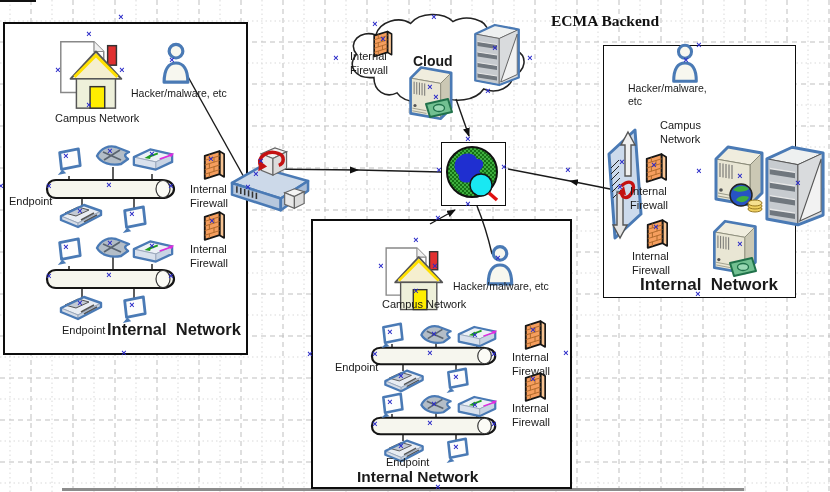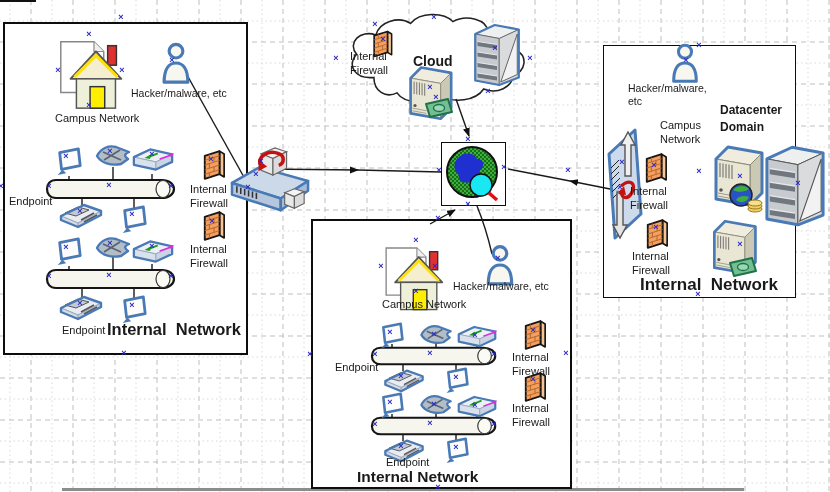--- a/index.html
+++ b/index.html
@@ -335,26 +335,26 @@
       <use href="#sym-tower"></use>
     </svg>
 <svg class="ic" style="left:424px;top:97px;width:30px;height:22px;">
       <use href="#sym-money"></use>
     </svg>
 
 <svg class="ic" style="left:445px;top:145px;width:56px;height:58px;">
       <use href="#sym-inetglobe"></use>
     </svg>
 
+<div id="title" style="left:551px;top:12px;">ECMA Backend</div>
 
 <svg class="ic" style="left:667px;top:43px;width:36px;height:40px;">
       <use href="#sym-person"></use>
     </svg>
 <div class="lb lbc" style="left:628px;top:82px;width:84px;font-size:10.5px;">Hacker/malware, etc</div>
-<div class="lb lbc b" style="left:720px;top:102px;width:78px;font-size:12px;line-height:1.45;">Datacenter Domain</div>
 <div class="lb lbc" style="left:660px;top:119px;width:60px;">Campus Network</div>
 
 <svg class="ic" style="left:601px;top:126px;width:46px;height:120px;">
       <use href="#sym-switch2"></use>
     </svg>
 <svg class="ic" style="left:644px;top:151px;width:24px;height:34px;">
       <use href="#sym-firewall"></use>
     </svg>
 <div class="lb lbc" style="left:630px;top:185px;width:52px;">Internal Firewall</div>
 <svg class="ic" style="left:645px;top:217px;width:24px;height:34px;">

